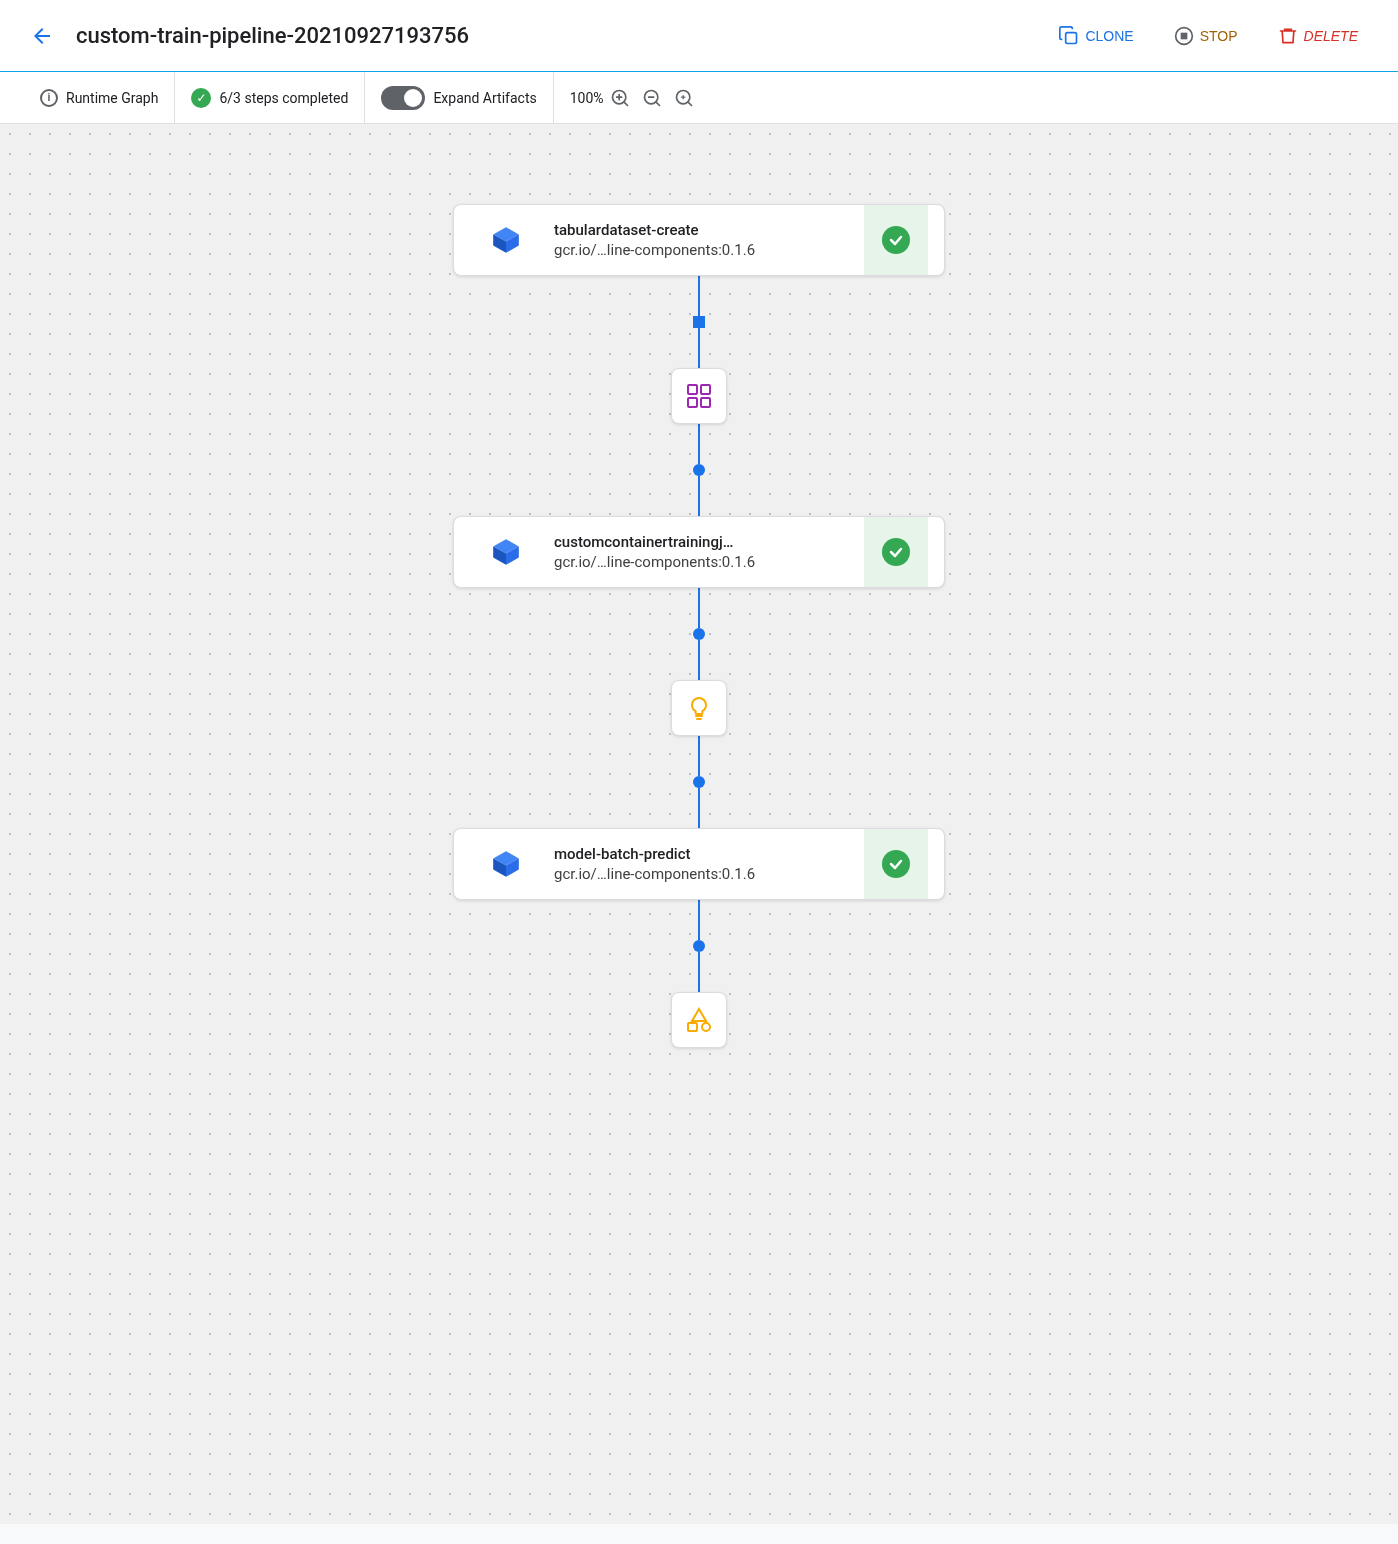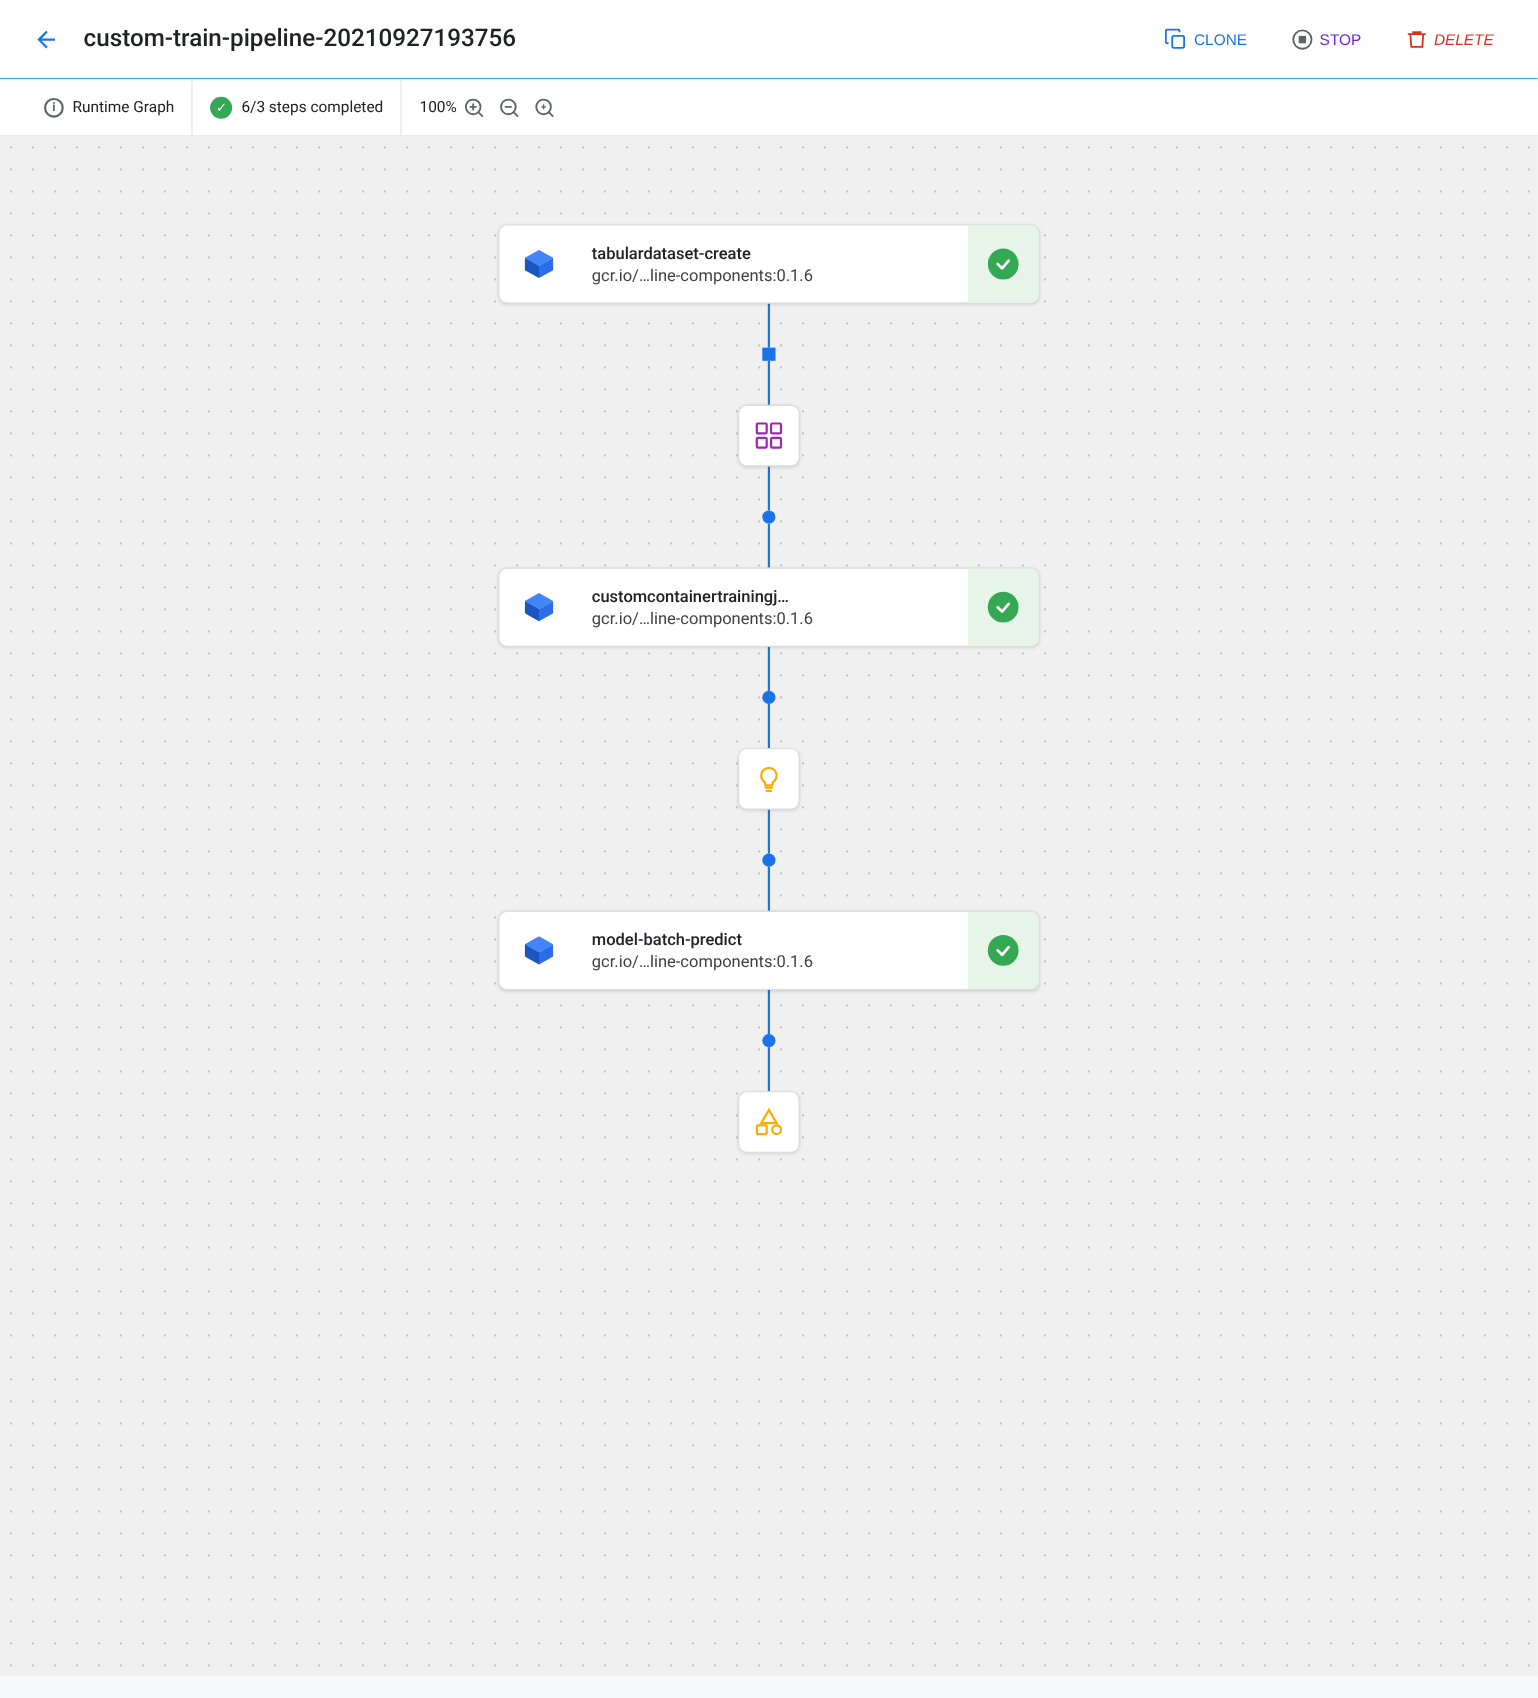--- a/index.html
+++ b/index.html
@@ -53,21 +53,21 @@
       font-size: 14px;
       font-weight: 500;
       cursor: pointer;
       border: none;
       background: none;
     }
     .btn-clone {
       color: #1a73e8;
     }
     .btn-stop {
-      color: #6d28d9;
+      color: #a16207;
     }
     .btn-delete {
       color: #d93025;
       font-style: italic;
     }
 
     
     .toolbar {
       display: flex;
       align-items: center;
@@ -166,21 +166,21 @@
       align-items: center;
       position: relative;
     }
 
     .node-card {
       display: flex;
       align-items: center;
       background: #fff;
       border: 1px solid #dadce0;
       border-radius: 8px;
-      padding: 0;
+      padding: 16px;
       width: 492px;
       height: 72px;
       overflow: hidden;
       box-shadow: 0 1px 3px rgba(0,0,0,0.12);
       position: relative;
     }
     .node-icon-area {
       width: 72px;
       height: 72px;
       display: flex;
@@ -306,20 +306,28 @@
 
 <div class="toolbar">
   <div class="toolbar-item">
     <div class="info-icon">i</div>
     <span>Runtime Graph</span>
   </div>
   <div class="toolbar-item">
     <div class="check-circle">✓</div>
     <span>6/3 steps completed</span>
   </div>
+  <div class="toolbar-item">
+    <div class="toggle-container">
+      <div class="toggle">
+        <div class="toggle-thumb"></div>
+      </div>
+    </div>
+    <span>Expand Artifacts</span>
+  </div>
   <div class="zoom-controls">
     <span>100%</span>
     <button class="zoom-btn">
       <svg width="20" height="20" viewBox="0 0 24 24" fill="none">
         <circle cx="11" cy="11" r="8" stroke="#5f6368" stroke-width="2"></circle>
         <path d="M21 21l-4.35-4.35M11 8v6M8 11h6" stroke="#5f6368" stroke-width="2" stroke-linecap="round"></path>
       </svg>
     </button>
     <button class="zoom-btn">
       <svg width="20" height="20" viewBox="0 0 24 24" fill="none">

